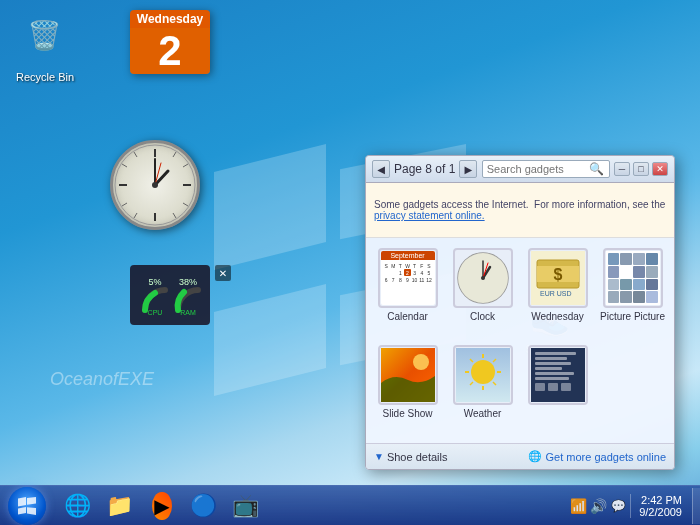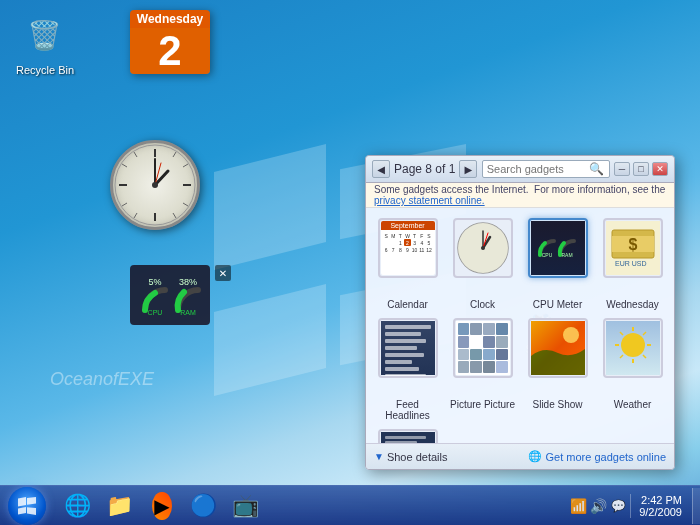--- a/index.html
+++ b/index.html
@@ -55,21 +55,21 @@
       display: flex;
       align-items: center;
       justify-content: center;
       font-size: 28px;
     }
     .desktop-icon .icon-label {
       color: white;
       font-size: 11px;
       text-align: center;
       text-shadow: 1px 1px 2px rgba(0,0,0,0.8);
-      margin-top: 9px;
+      margin-top: 16px;
     }
 
     
     .recycle-bin {
       top: 15px;
       left: 10px;
     }
 
     
     .calendar-widget {
@@ -234,21 +234,21 @@
       color: #334;
     }
     .title-btn.close-btn {
       background: linear-gradient(to bottom, #e88, #c44);
       color: white;
     }
 
     .panel-info-bar {
       background: #fef8e8;
       border-bottom: 1px solid #ddd;
-      padding: 1px 8px;
+      padding: 16px 8px;
       font-size: 10px;
       color: #446;
     }
     .panel-info-bar a {
       color: #2266cc;
       text-decoration: underline;
       cursor: pointer;
     }
 
     .gadgets-grid {
@@ -281,21 +281,21 @@
     }
     .gadget-thumb.selected {
       border: 2px solid #4488cc;
       background: #d0e4f8;
       box-shadow: 0 0 6px rgba(68,136,204,0.6);
     }
     .gadget-name {
       font-size: 10px;
       color: #334;
       text-align: center;
-      margin-top: 21px;
+      margin-top: 3px;
     }
 
     .panel-footer {
       border-top: 1px solid #ccd;
       padding: 6px 8px;
       display: flex;
       align-items: center;
       justify-content: space-between;
       background: linear-gradient(to bottom, #e8f0f8, #d8e4f0);
       border-radius: 0 0 4px 4px;
@@ -707,65 +707,35 @@
             <circle cx="27" cy="27" r="25" fill="#e8e8d8"></circle>
             <line x1="27" y1="27" x2="34" y2="16" stroke="#333" stroke-width="2.5" stroke-linecap="round"></line>
             <line x1="27" y1="27" x2="27" y2="10" stroke="#333" stroke-width="1.5" stroke-linecap="round"></line>
             <line x1="27" y1="27" x2="32" y2="12" stroke="red" stroke-width="1" stroke-linecap="round"></line>
             <circle cx="27" cy="27" r="2" fill="#333"></circle>
           </svg>
         </div>
         <div class="gadget-name">Clock</div>
       </div>
 
-      <div class="gadget-item">
-        <div class="gadget-thumb selected">
-          <div class="cpu-thumb">
-            <svg width="42" height="22" viewBox="0 0 42 22">
-              <path d="M3 18 A14 14 0 0 1 17 4" stroke="#444" stroke-width="4" fill="none" stroke-linecap="round"></path>
-              <path d="M3 18 A14 14 0 0 1 8 6" stroke="#22cc44" stroke-width="4" fill="none" stroke-linecap="round"></path>
-              <path d="M23 18 A14 14 0 0 1 37 4" stroke="#444" stroke-width="4" fill="none" stroke-linecap="round"></path>
-              <path d="M23 18 A14 14 0 0 1 27 6" stroke="#22cc44" stroke-width="4" fill="none" stroke-linecap="round"></path>
-              <text x="10" y="20" fill="#aaffaa" font-size="5" text-anchor="middle">CPU</text>
-              <text x="30" y="20" fill="#aaffaa" font-size="5" text-anchor="middle">RAM</text>
-            </svg>
-          </div>
-        </div>
-        <div class="gadget-name">CPU Meter</div>
-      </div>
 
       <div class="gadget-item">
         <div class="gadget-thumb">
           <div class="currency-thumb">
             <svg width="46" height="40" viewBox="0 0 46 40">
               <rect x="2" y="2" width="42" height="28" rx="2" fill="#d4b84a" stroke="#b8982a" stroke-width="1"></rect>
               <rect x="2" y="8" width="42" height="16" fill="#e8cc66"></rect>
               <text x="23" y="22" fill="#7a5a00" font-size="16" text-anchor="middle" font-weight="bold">$</text>
               <text x="5" y="38" fill="#336699" font-size="7">EUR USD</text>
             </svg>
           </div>
         </div>
         <div class="gadget-name">Wednesday</div>
       </div>
 
-      <div class="gadget-item">
-        <div class="gadget-thumb">
-          <div class="feed-thumb">
-            <div class="feed-line" style="width:100%"></div>
-            <div class="feed-line" style="width:80%"></div>
-            <div class="feed-line" style="width:90%"></div>
-            <div class="feed-line" style="width:70%"></div>
-            <div class="feed-line" style="width:85%"></div>
-            <div class="feed-line" style="width:60%"></div>
-            <div class="feed-line" style="width:75%"></div>
-            <div class="feed-line" style="width:90%"></div>
-          </div>
-        </div>
-        <div class="gadget-name">Feed Headlines</div>
-      </div>
 
       <div class="gadget-item">
         <div class="gadget-thumb">
           <div class="puzzle-thumb">
             <div class="puzzle-cell" style="background:#7799bb"></div>
             <div class="puzzle-cell" style="background:#889ab0"></div>
             <div class="puzzle-cell" style="background:#99aac0"></div>
             <div class="puzzle-cell" style="background:#6688aa"></div>
             <div class="puzzle-cell" style="background:#8899bb"></div>
             <div class="puzzle-cell missing"></div>

